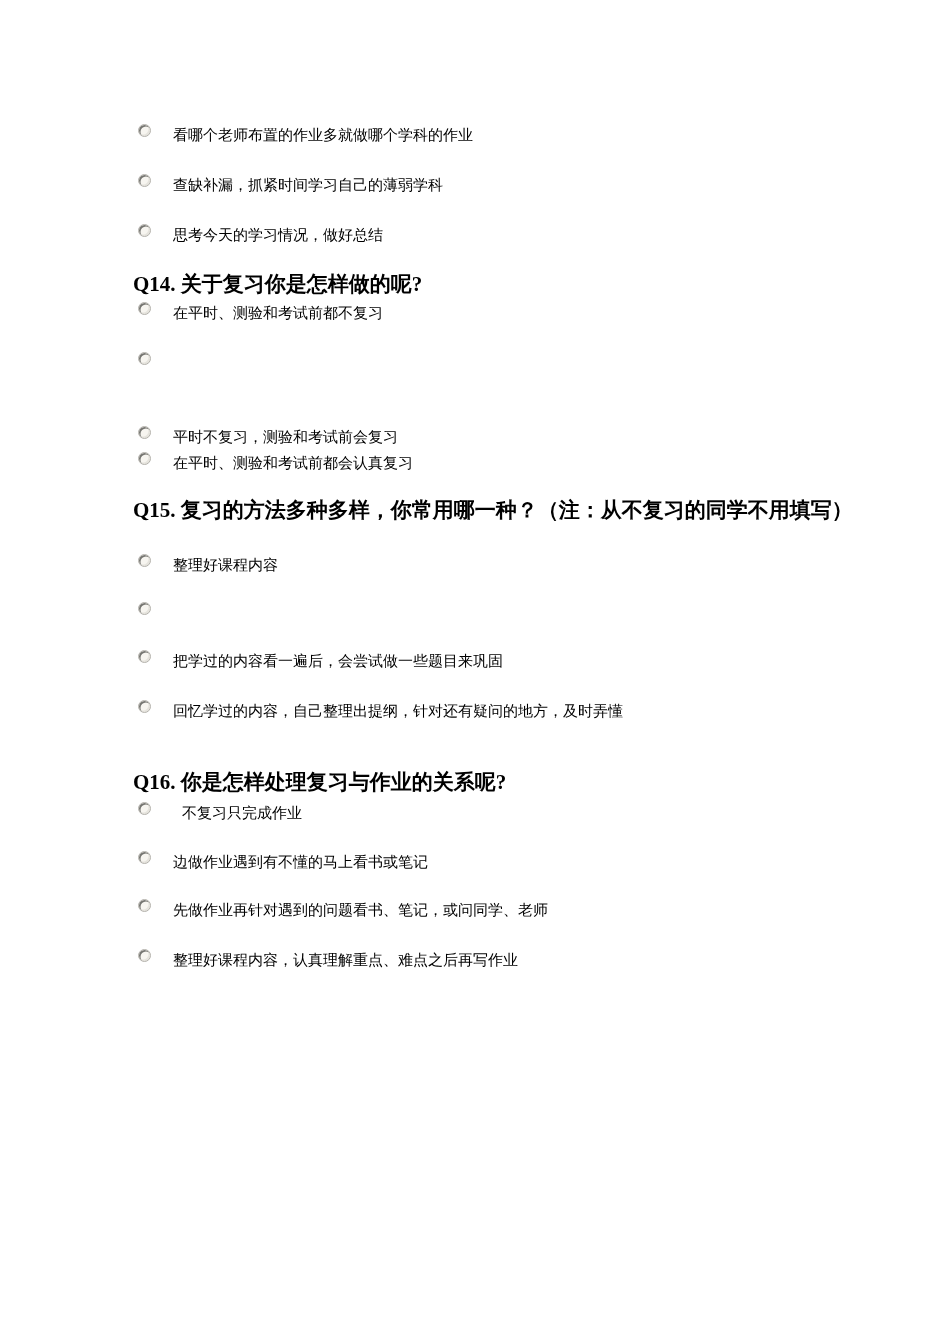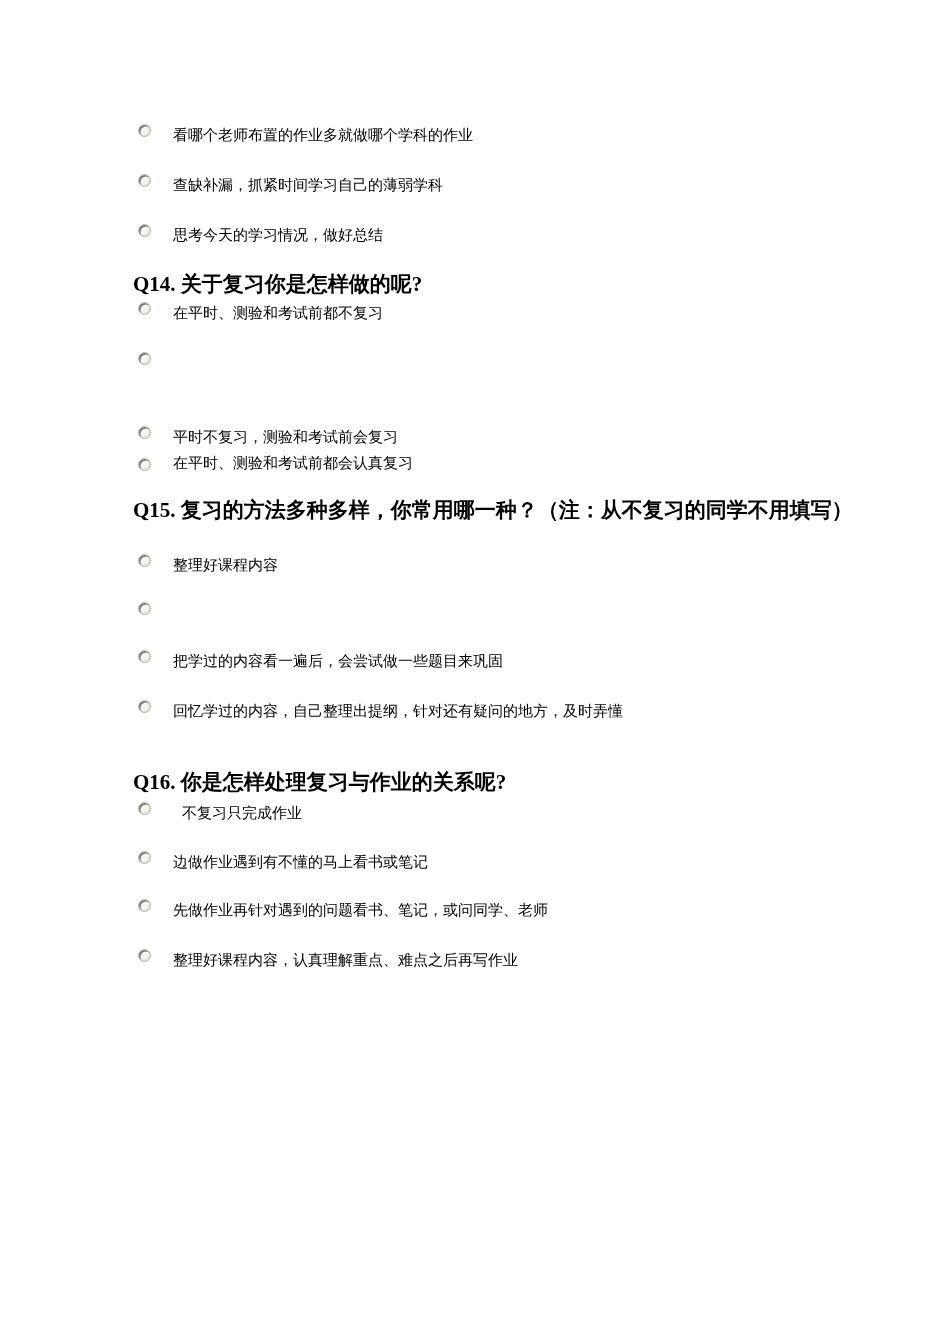--- a/index.html
+++ b/index.html
@@ -56,21 +56,21 @@
   .opt.tall .radio { margin-top: 12px; }
 
   
   .t-a1   { top: 121px; }
   .t-a2   { top: 171px; text-align: center; }
   .t-a3   { top: 221px; }
   .t-q14h { top: 270px; }
   .t-q14o1{ top: 299px; }
   .t-q14o2{ top: 349px; }
   .t-q14o3{ top: 399px; margin-top: 24px; }
-  .t-q14o4{ top: 449px; align-items: center; }
+  .t-q14o4{ top: 449px; }
   .t-q15h { top: 496px; }
   .t-q15o1{ top: 551px; }
   .t-q15o2{ top: 599px; }
   .t-q15o3{ top: 647px; }
   .t-q15o4{ top: 688px; }
   .t-q16h { top: 768px; }
   .t-q16o1{ top: 799px; gap: 9px; }
   .t-q16o2{ top: 848px; }
   .t-q16o3{ top: 896px; }
   .t-q16o4{ top: 946px; }

